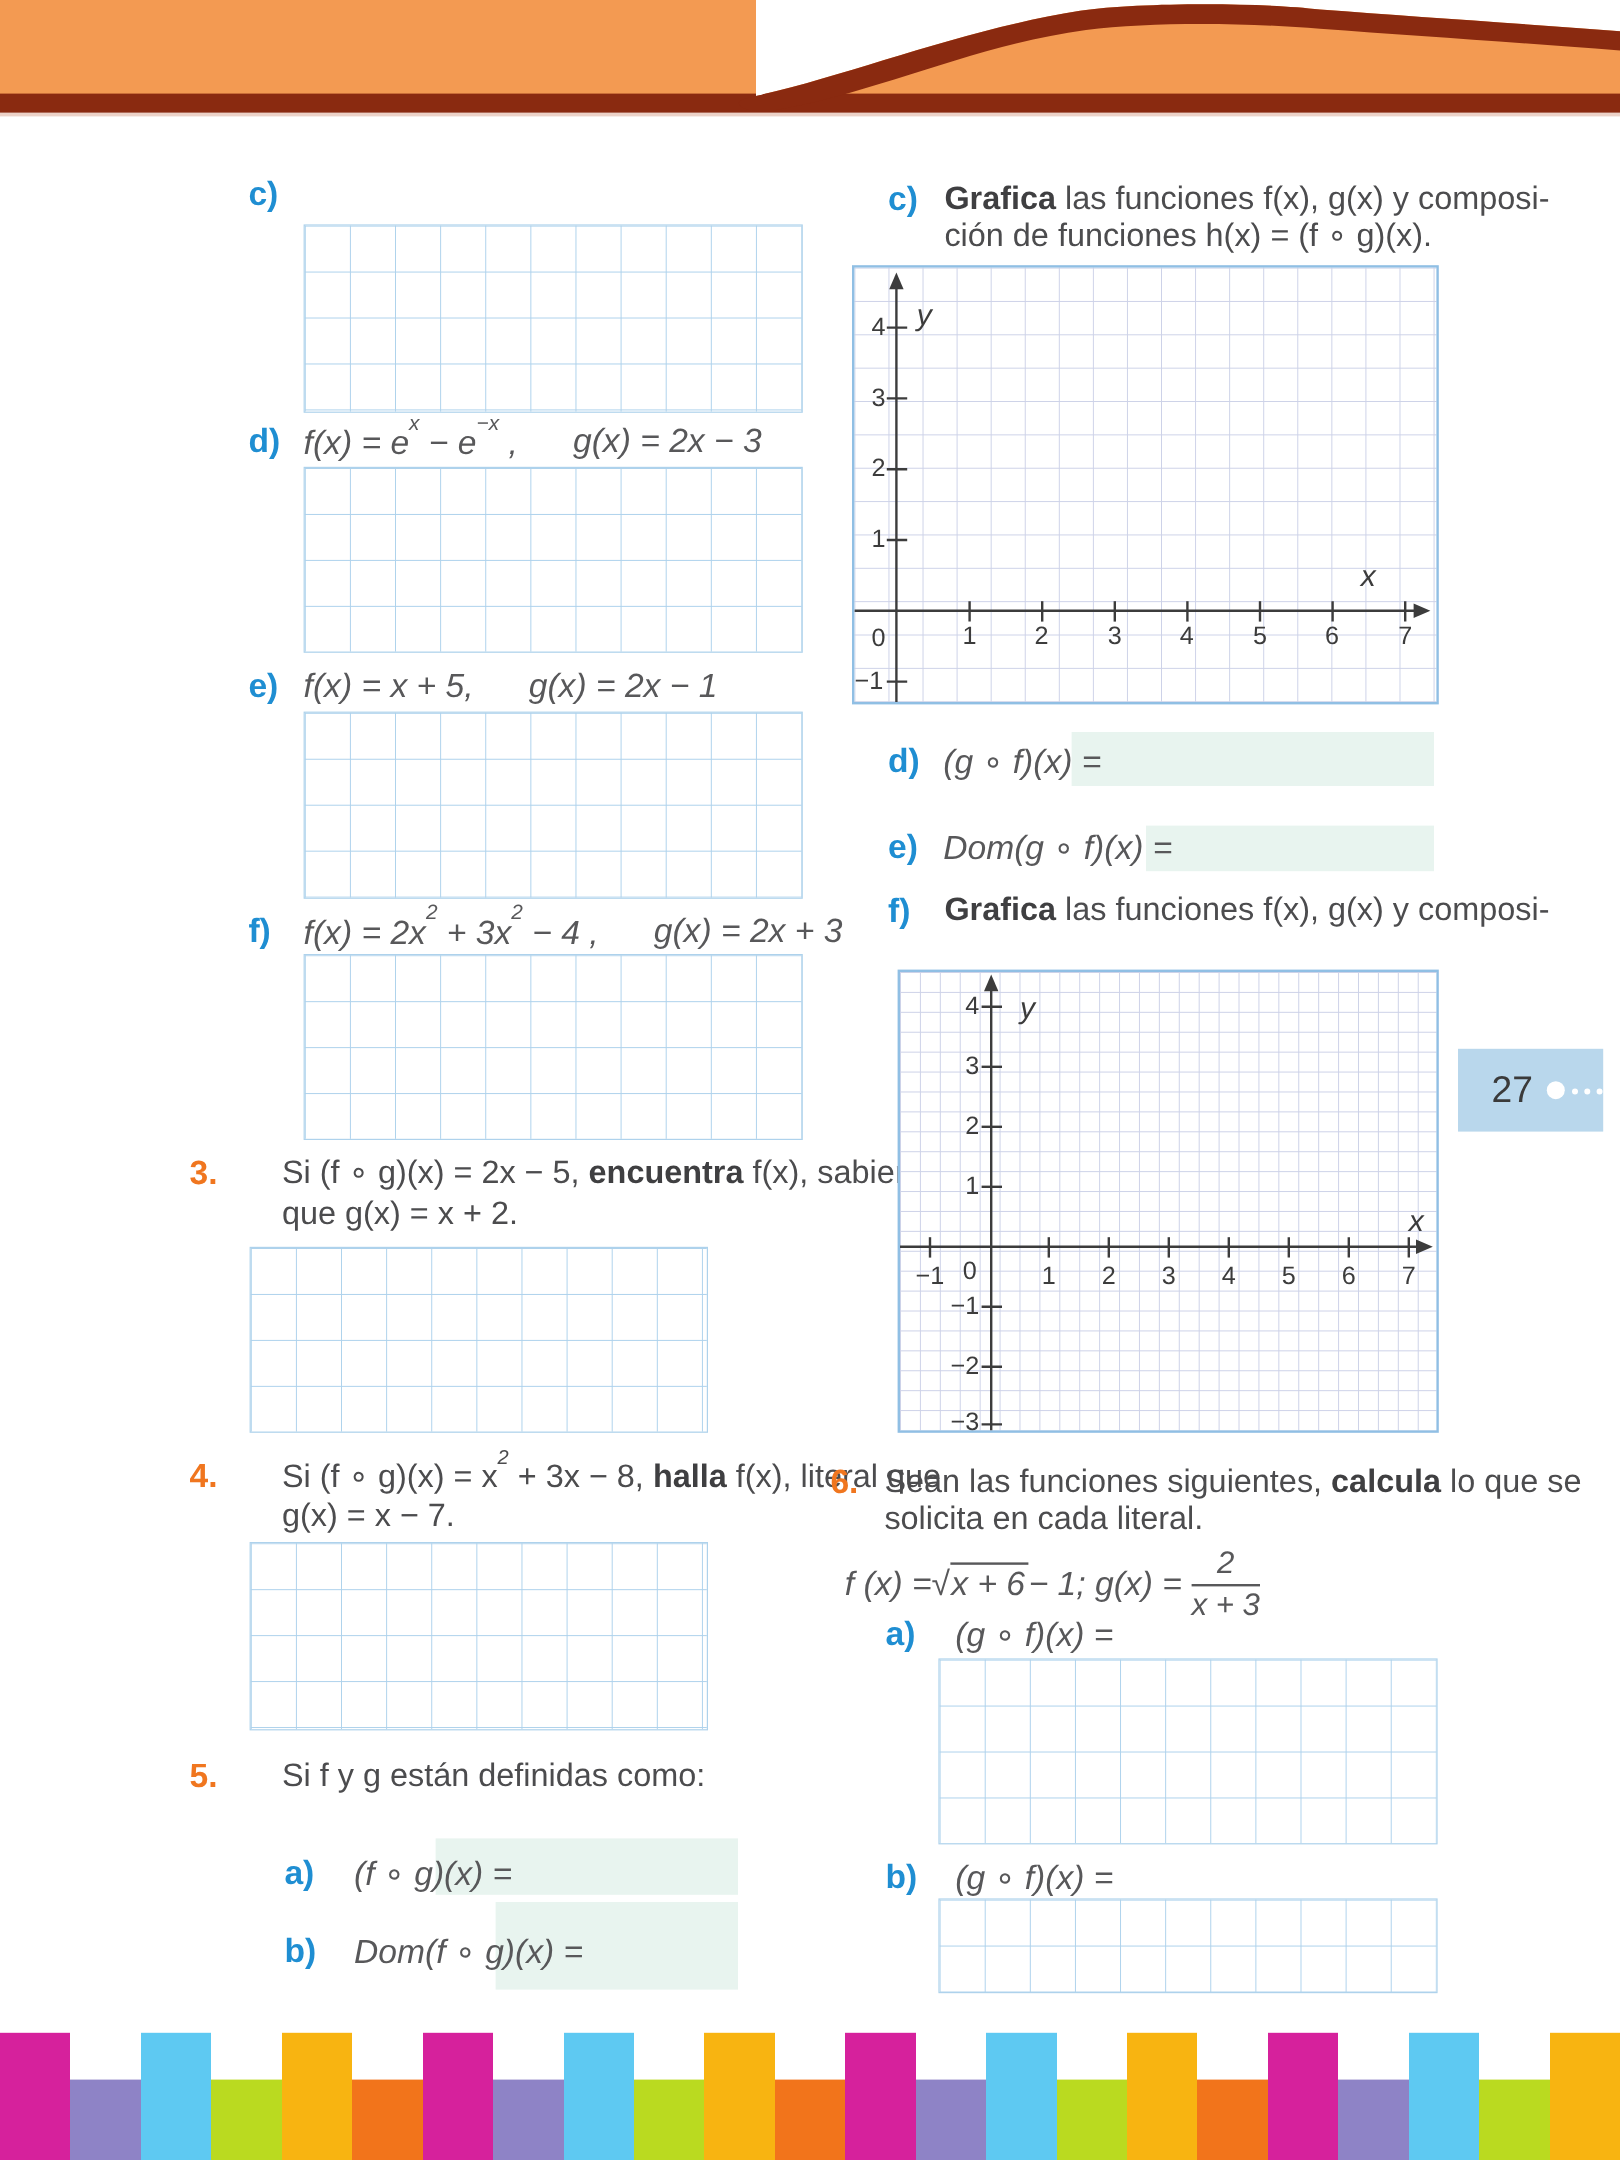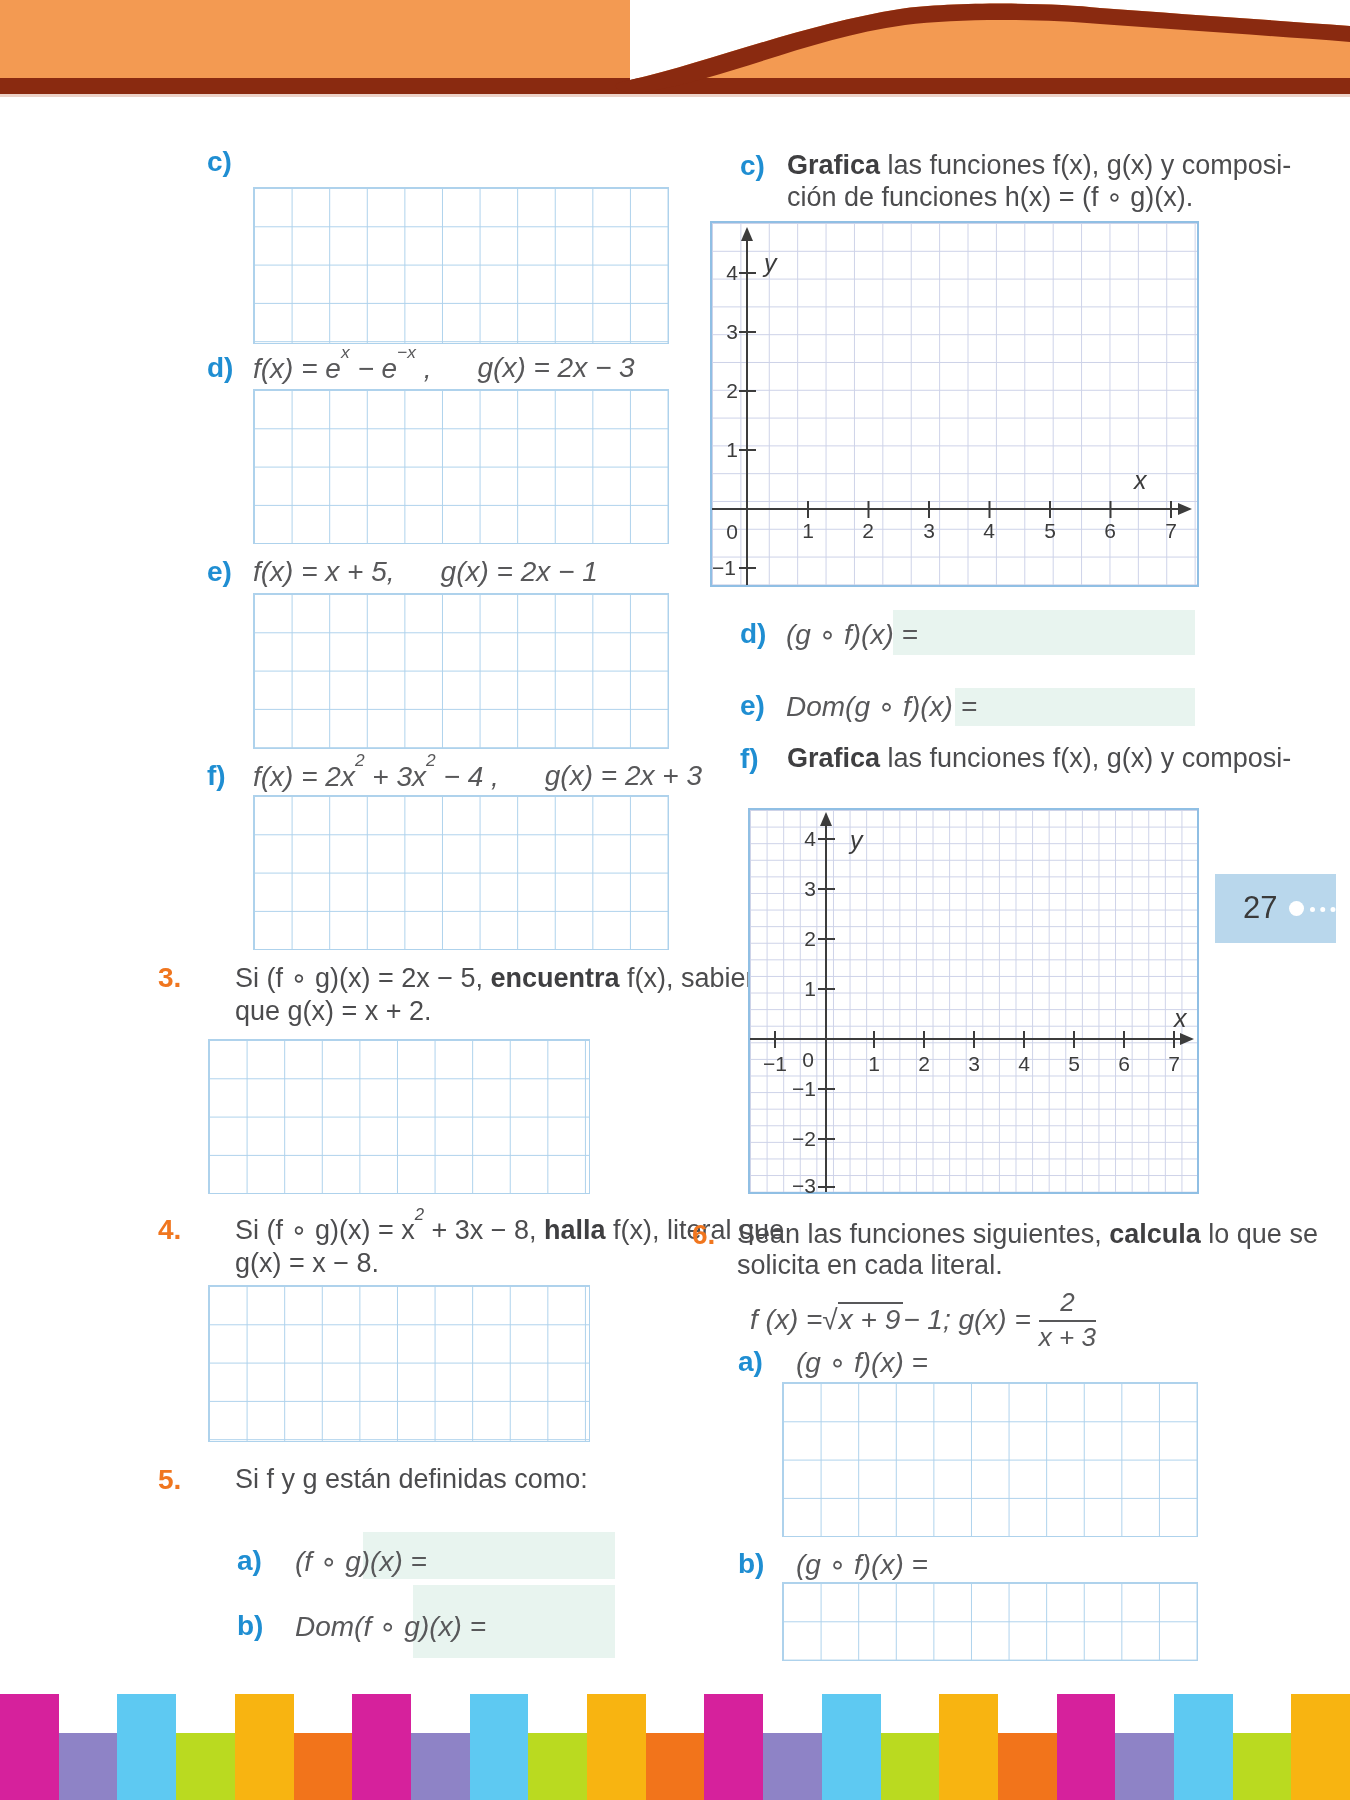--- a/index.html
+++ b/index.html
@@ -91,21 +91,21 @@
   </div>
   <div class="abs agrid" style="left:253px;top:795px;width:414px;height:153px"></div>
 
   <span class="abs lbl-o" style="left:158px;top:962px">3.</span>
   <div class="abs txt" style="left:235px;top:962px"><span>Si (f ∘ g)(x) = 2x − 5, </span><b>encuentra</b><span> f(x), sabiendo</span></div>
   <div class="abs txt" style="left:235px;top:996px">que g(x) = x + 2.</div>
   <div class="abs agrid" style="left:208px;top:1039px;width:380px;height:153px"></div>
 
   <span class="abs lbl-o" style="left:158px;top:1214px">4.</span>
   <div class="abs txt" style="left:235px;top:1214px"><span>Si (f ∘ g)(x) = x</span><sup class="s">2</sup><span> + 3x − 8, </span><b>halla</b><span> f(x), literal que</span></div>
-  <div class="abs txt" style="left:235px;top:1248px">g(x) = x − 8.</div>
+  <div class="abs txt" style="left:235px;top:1248px">g(x) = x − 7.</div>
   <div class="abs agrid" style="left:208px;top:1285px;width:380px;height:155px"></div>
 
   <span class="abs lbl-o" style="left:158px;top:1464px">5.</span>
   <div class="abs txt" style="left:235px;top:1464px">Si f y g están definidas como:</div>
   <div class="abs hbox" style="left:363px;top:1532px;width:252px;height:47px"></div>
   <span class="abs lbl-b" style="left:237px;top:1545px">a)</span>
   <span class="abs frm" style="left:295px;top:1545px">(f ∘ g)(x) =</span>
   <div class="abs hbox" style="left:413px;top:1585px;width:202px;height:73px"></div>
   <span class="abs lbl-b" style="left:237px;top:1610px">b)</span>
   <span class="abs frm" style="left:295px;top:1610px">Dom(f ∘ g)(x) =</span>
@@ -199,23 +199,23 @@
     <span class="glc" style="left:309px;top:242px;width:30px">5</span>
     <span class="glc" style="left:359px;top:242px;width:30px">6</span>
     <span class="glc" style="left:409px;top:242px;width:30px">7</span>
     <span class="axlab" style="left:100px;top:16px">y</span>
     <span class="axlab" style="left:424px;top:194px">x</span>
   </div>
 
   <span class="abs lbl-o" style="left:692px;top:1219px">6.</span>
   <div class="abs txt" style="left:737px;top:1219px"><span>Sean las funciones siguientes, </span><b>calcula</b><span> lo que se</span></div>
   <div class="abs txt" style="left:737px;top:1250px">solicita en cada literal.</div>
-  <div class="abs frm" style="left:750px;top:1288px;display:flex;align-items:center">
+  <div class="abs frm" style="left:704px;top:1288px;display:flex;align-items:center">
     <span>f (x) = </span>
-      <span class="sq"><span class="sqs">√</span><span class="rad">x + 9</span></span>
+      <span class="sq"><span class="sqs">√</span><span class="rad">x + 6</span></span>
       <span> − 1; g(x) = </span>
       <span class="frac">
         <span class="fn">2</span>
         <span class="fd">x + 3</span>
       </span>
   </div>
   <span class="abs lbl-b" style="left:738px;top:1346px">a)</span>
   <span class="abs frm" style="left:796px;top:1346px">(g ∘ f)(x) =</span>
   <div class="abs agrid" style="left:782px;top:1382px;width:414px;height:153px"></div>
   <span class="abs lbl-b" style="left:738px;top:1548px">b)</span>

